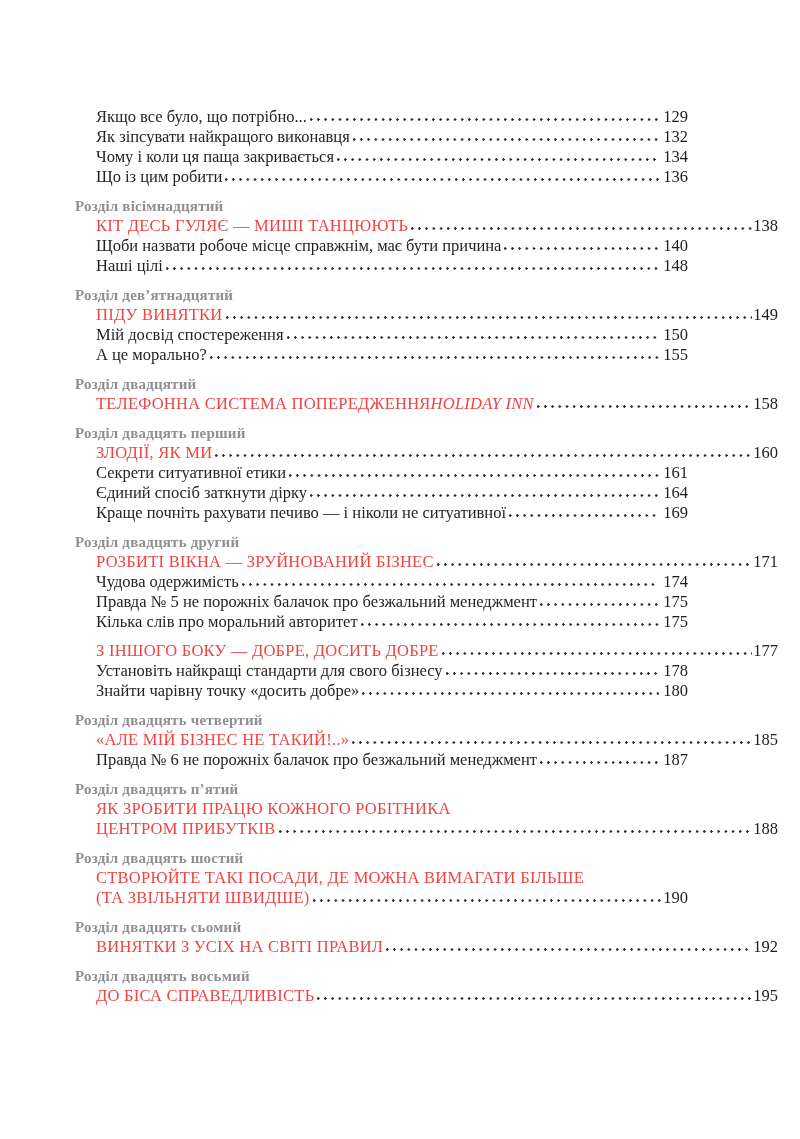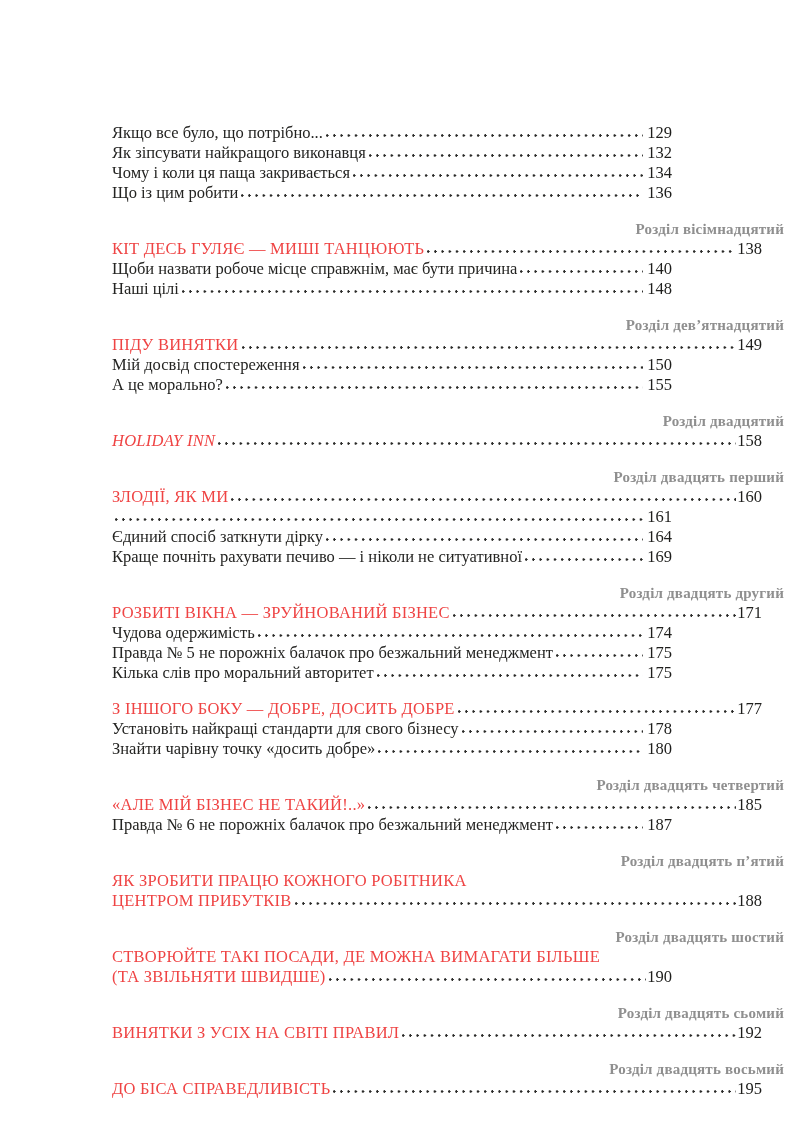--- a/index.html
+++ b/index.html
@@ -9,21 +9,21 @@
     overflow: hidden;
     font-family: "Liberation Serif", serif;
     color: #1e1e1c;
   }
   .page {
     box-sizing: border-box;
     width: 800px; height: 1139px;
     padding-top: 107px;
     padding-left: 75px;
   }
-  .toc-group { margin: 16px; text-align: right; }
+  .toc-group { margin: 0; }
   .toc-group + .toc-group { margin-top: 9px; }
   .chapter-label {
     font-family: Liberation Serif, serif;
     font-weight: 700;
     font-size: 15px;
     line-height: 20px;
     height: 20px;
     color: #8f8f8f;
     letter-spacing: 0.2px;
   }
@@ -115,33 +115,35 @@
         </div>
         <div class="toc-row sub narrow">
     <span class="entry-text">А це морально?</span>
   <span class="leader"></span>
           <span class="page-num">155</span>
         </div>
       </section>
       <section class="toc-group">
         <div class="chapter-label">Розділ двадцятий</div>
         <div class="toc-row title wide">
+    <span class="entry-text">ТЕЛЕФОННА СИСТЕМА ПОПЕРЕДЖЕННЯ </span>
   <span class="entry-text italic">HOLIDAY INN</span>
           <span class="leader"></span>
           <span class="page-num">158</span>
         </div>
       </section>
       <section class="toc-group">
         <div class="chapter-label">Розділ двадцять перший</div>
         <div class="toc-row title wide">
     <span class="entry-text">ЗЛОДІЇ, ЯК МИ</span>
   <span class="leader"></span>
           <span class="page-num">160</span>
         </div>
         <div class="toc-row sub narrow">
+    <span class="entry-text">Секрети ситуативної етики</span>
   <span class="leader"></span>
           <span class="page-num">161</span>
         </div>
         <div class="toc-row sub narrow">
     <span class="entry-text">Єдиний спосіб заткнути дірку</span>
   <span class="leader"></span>
           <span class="page-num">164</span>
         </div>
         <div class="toc-row sub narrow">
     <span class="entry-text">Краще почніть рахувати печиво — і ніколи не ситуативної</span>

